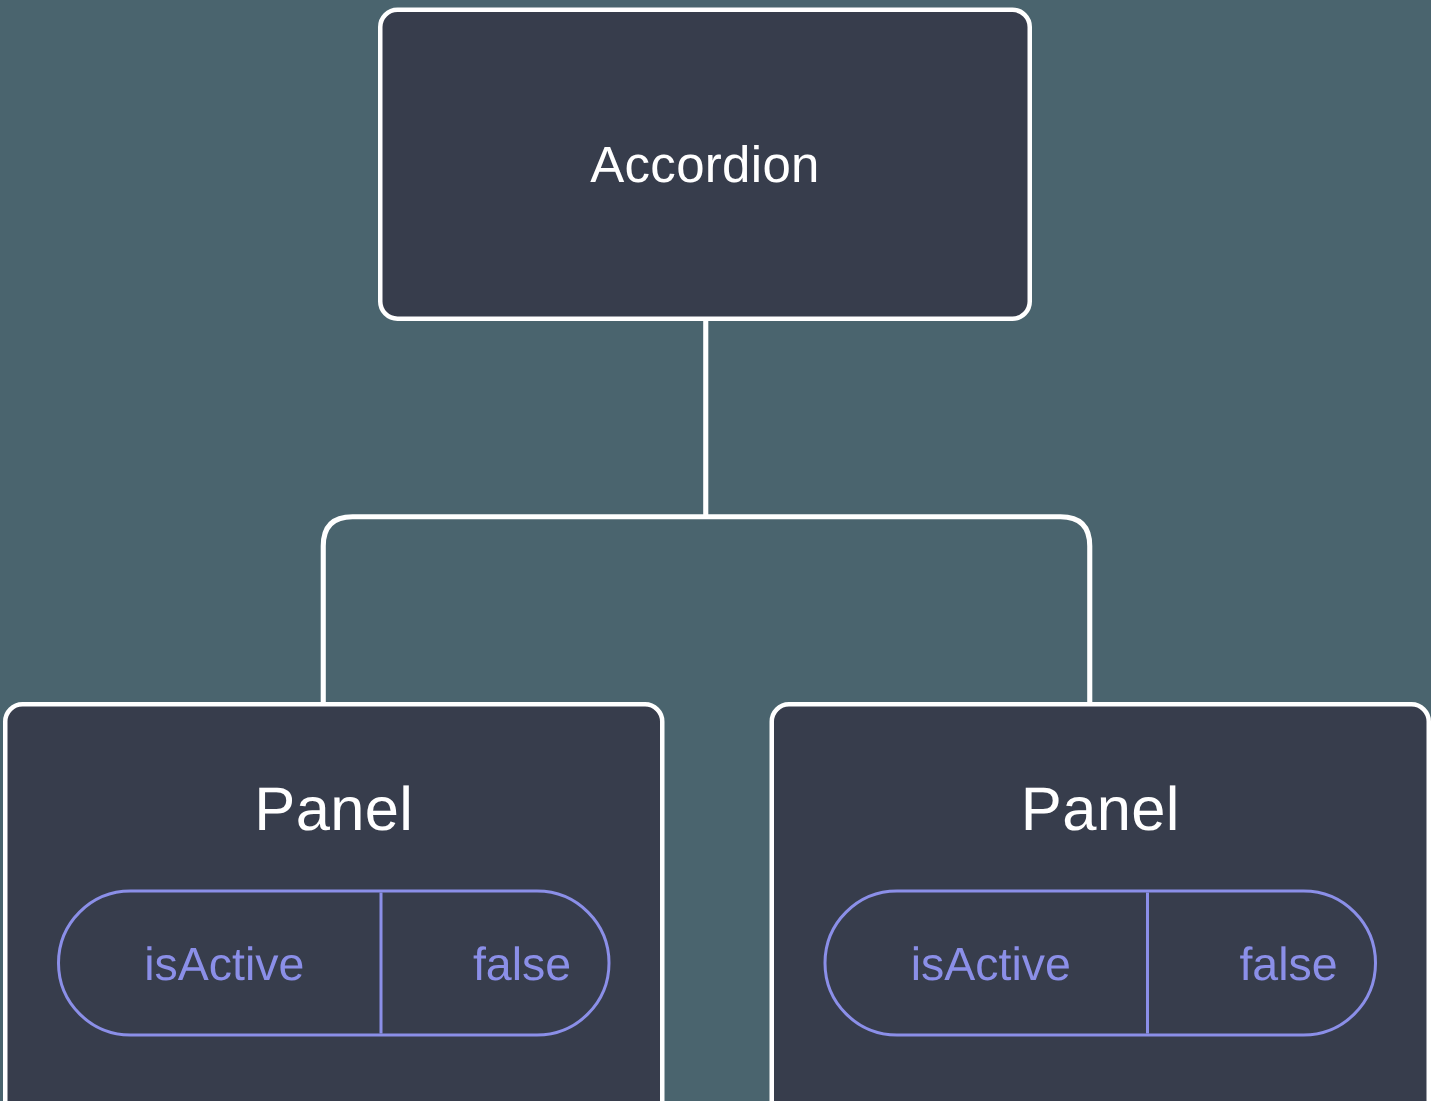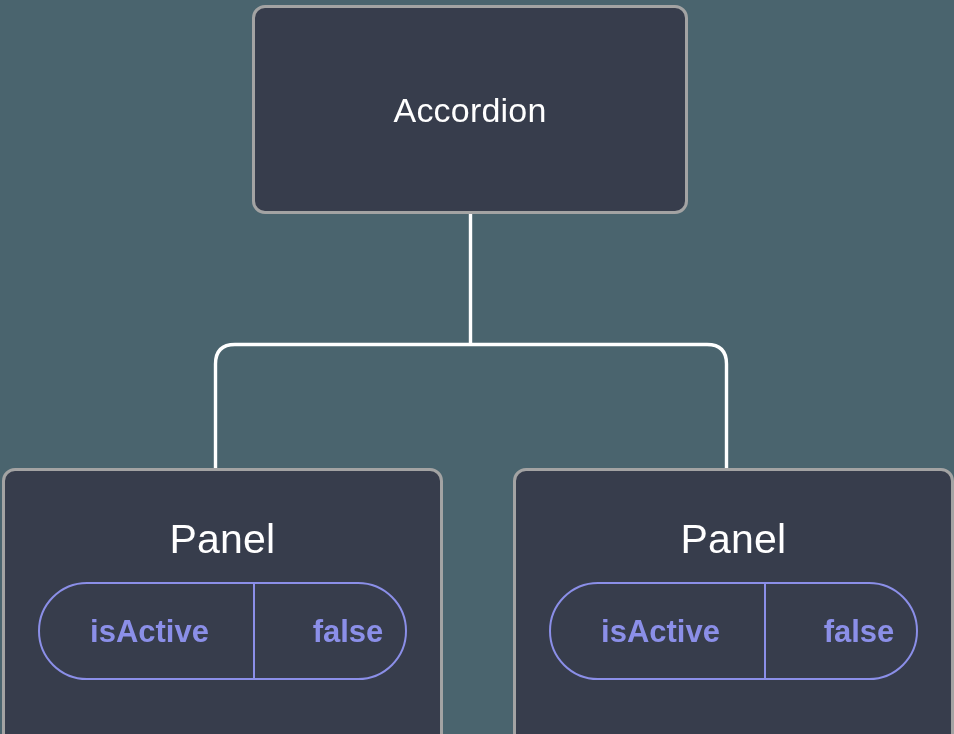--- a/index.html
+++ b/index.html
@@ -30,21 +30,21 @@
     width: 954px;
     height: 734px;
     pointer-events: none;
   }
 
   
   .node {
     position: absolute;
     box-sizing: border-box;
     background: #373d4c;
-    border: 3px solid #a3a3a3;
+    border: 3px solid #ffffff;
     border-radius: 13px;
     display: flex;
     flex-direction: column;
     align-items: center;
   }
 
   .node-root {
     left: 252px;
     top: 5px;
     width: 436px;
@@ -72,29 +72,28 @@
     white-space: nowrap;
   }
 
   .node-leaf .node-title {
     font-size: 41px;
   }
 
   
   .prop-pill {
     position: relative;
-    margin-top: 22px;
+    margin-top: 33px;
     height: 98px;
     box-sizing: border-box;
     display: flex;
     align-items: stretch;
     border: 2px solid #8b8fe8;
     border-radius: 49px;
     background: transparent;
-    font-weight: bold;
   }
 
   .prop-key, .prop-val {
     display: flex;
     align-items: center;
     justify-content: center;
     color: #8b8fe8;
     font-size: 31px;
     line-height: 1;
     white-space: nowrap;

